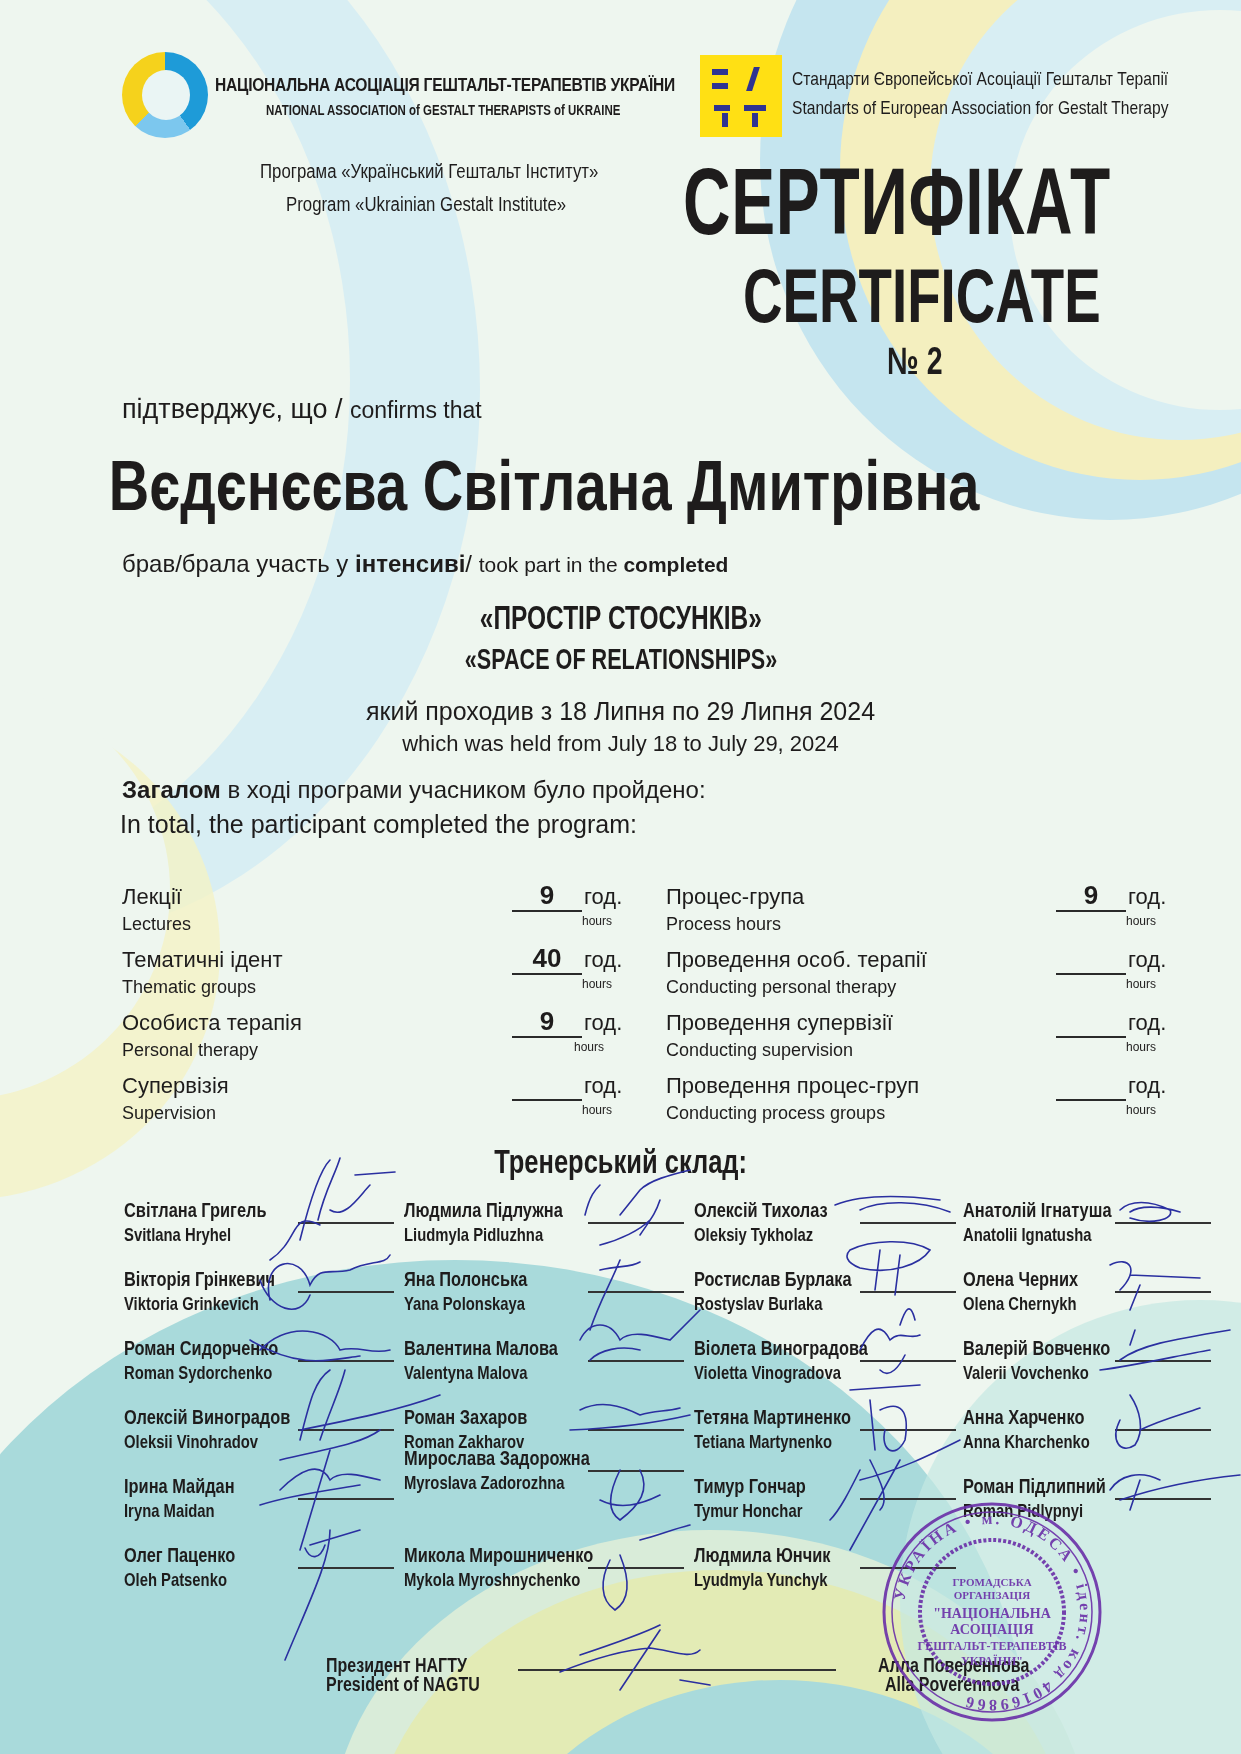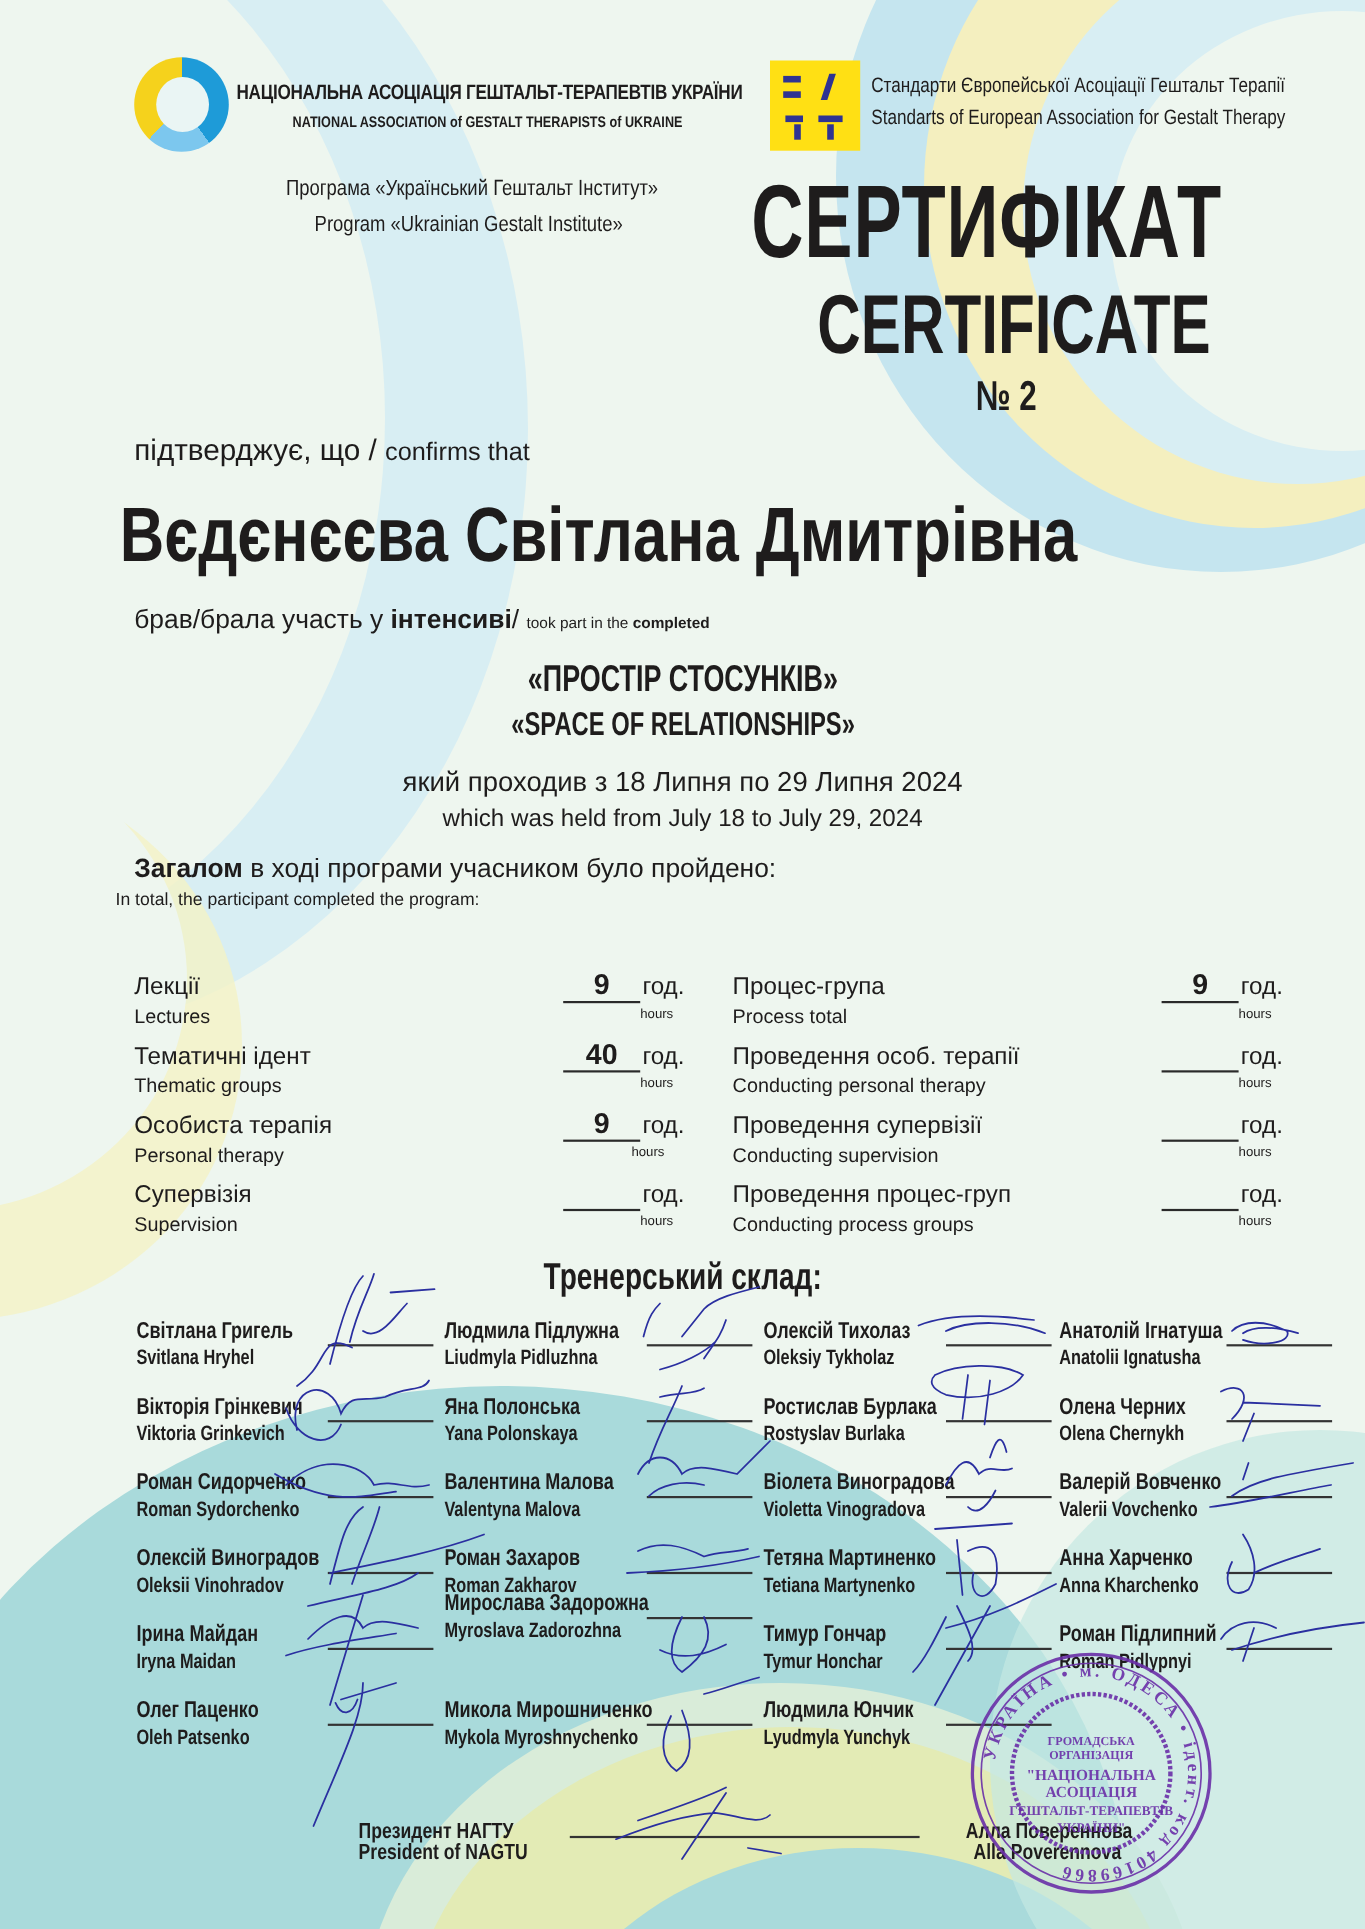--- a/index.html
+++ b/index.html
@@ -25,30 +25,30 @@
   .cert-ua { left:683px; top:148px; font-size:94px; font-weight:bold; transform:scaleX(0.7); transform-origin:left top; white-space:nowrap; letter-spacing:1px; }
   .cert-en { left:743px; top:252px; font-size:76px; font-weight:bold; transform:scaleX(0.72); transform-origin:left top; white-space:nowrap; }
   .cert-no { left:887px; top:340px; font-size:38px; font-weight:bold; transform:scaleX(0.75); transform-origin:left top; white-space:nowrap; }
 
   .confirms { left:122px; top:394px; font-size:27px; white-space:nowrap; }
   .confirms .en { font-size:23px; }
   .name { left:0; width:1241px; top:446px; text-align:left; font-size:70px; font-weight:bold; white-space:nowrap; }
   .name span { display:inline-block; transform:scaleX(0.8); }
   .tookpart { left:122px; top:550px; font-size:24px; white-space:nowrap; }
   .tookpart b { font-weight:bold; }
-  .tookpart .en { font-size:14px; }
+  .tookpart .en { font-size:21px; }
   .course-ua, .course-en { left:0; width:1241px; text-align:center; font-weight:bold; white-space:nowrap; }
   .course-ua { top:598px; font-size:34px; }
   .course-en { top:642px; font-size:30px; }
   .course-ua span, .course-en span { display:inline-block; transform:scaleX(0.72); }
   .dates-ua { left:0; width:1241px; text-align:center; top:697px; font-size:25px; }
   .dates-en { left:0; width:1241px; text-align:center; top:731px; font-size:22px; }
   .total-ua { left:122px; top:776px; font-size:24px; white-space:nowrap; }
   .total-ua b { font-weight:bold; }
-  .total-en { left:105px; top:810px; font-size:16px; white-space:nowrap; }
+  .total-en { left:120px; top:810px; font-size:25px; white-space:nowrap; }
 
   .hrs-row { position:absolute; width:530px; height:60px; }
   .hrs-row .lbl-ua { position:absolute; left:0; top:0; font-size:22px; white-space:nowrap; }
   .hrs-row .lbl-en { position:absolute; left:0; top:30px; font-size:18px; white-space:nowrap; }
   .hrs-row .val { position:absolute; left:390px; top:0; width:70px; border-bottom:2px solid #2a2a2a; height:26px; text-align:center; font-size:26px; font-weight:bold; line-height:22px; }
   .hrs-row .unit { position:absolute; left:462px; top:0; font-size:22px; }
   .hrs-row .unit-en { position:absolute; left:460px; top:30px; font-size:12px; }
 
   .trainers-title { left:0; width:1241px; text-align:center; top:1142px; font-size:34px; font-weight:bold; white-space:nowrap; }
   .trainers-title span { display:inline-block; transform:scaleX(0.75); }
@@ -148,21 +148,21 @@
 <div class="hrs-row layer" style="left:122px; top:1073px;">
   <div class="lbl-ua">Супервізія</div>
   <div class="lbl-en">Supervision</div>
   <div class="val"></div>
   <div class="unit">год.</div>
   <div class="unit-en">hours</div>
 </div>
 
 <div class="hrs-row layer" style="left:666px; top:884px;">
   <div class="lbl-ua">Процес-група</div>
-  <div class="lbl-en">Process total</div>
+  <div class="lbl-en">Process hours</div>
   <div class="val" style="left:390px;">9</div>
   <div class="unit">год.</div>
   <div class="unit-en">hours</div>
 </div>
 <div class="hrs-row layer" style="left:666px; top:947px;">
   <div class="lbl-ua">Проведення особ. терапії</div>
   <div class="lbl-en">Conducting personal therapy</div>
   <div class="val"></div>
   <div class="unit">год.</div>
   <div class="unit-en">hours</div>

